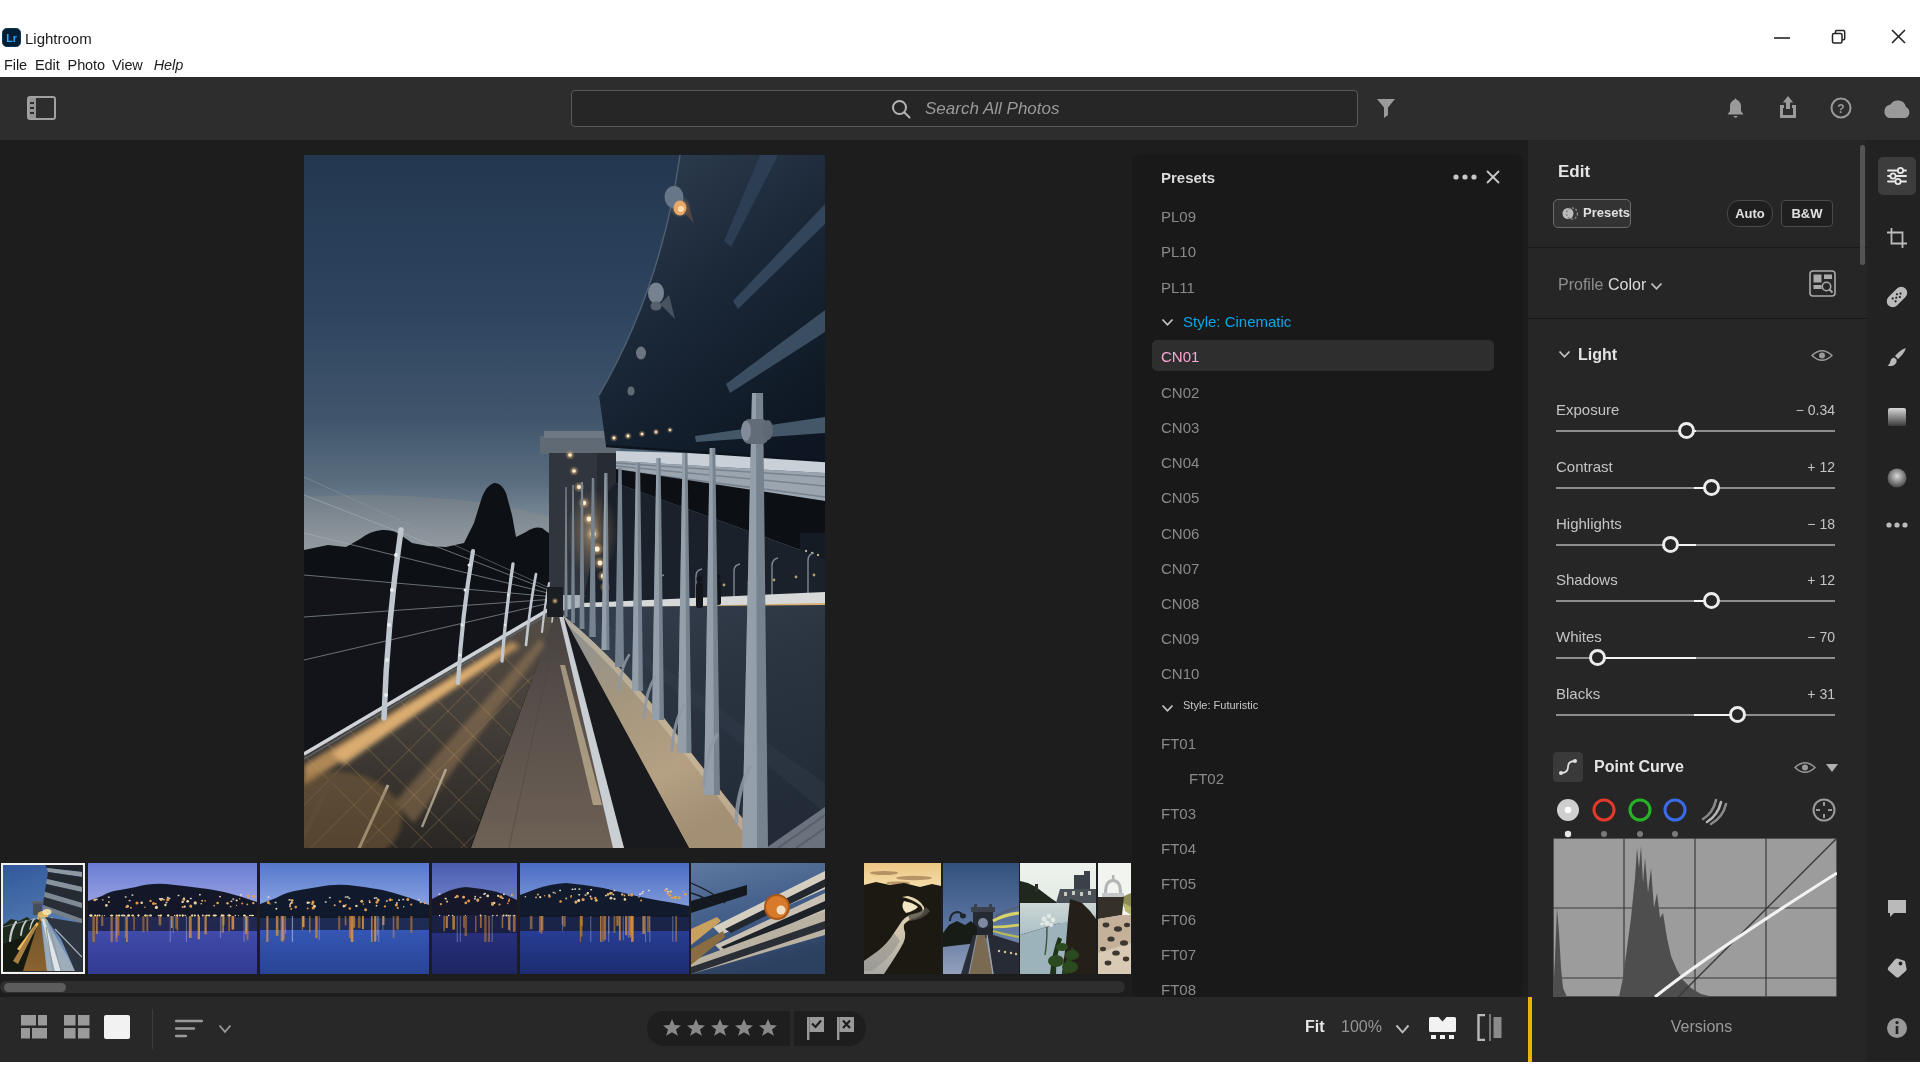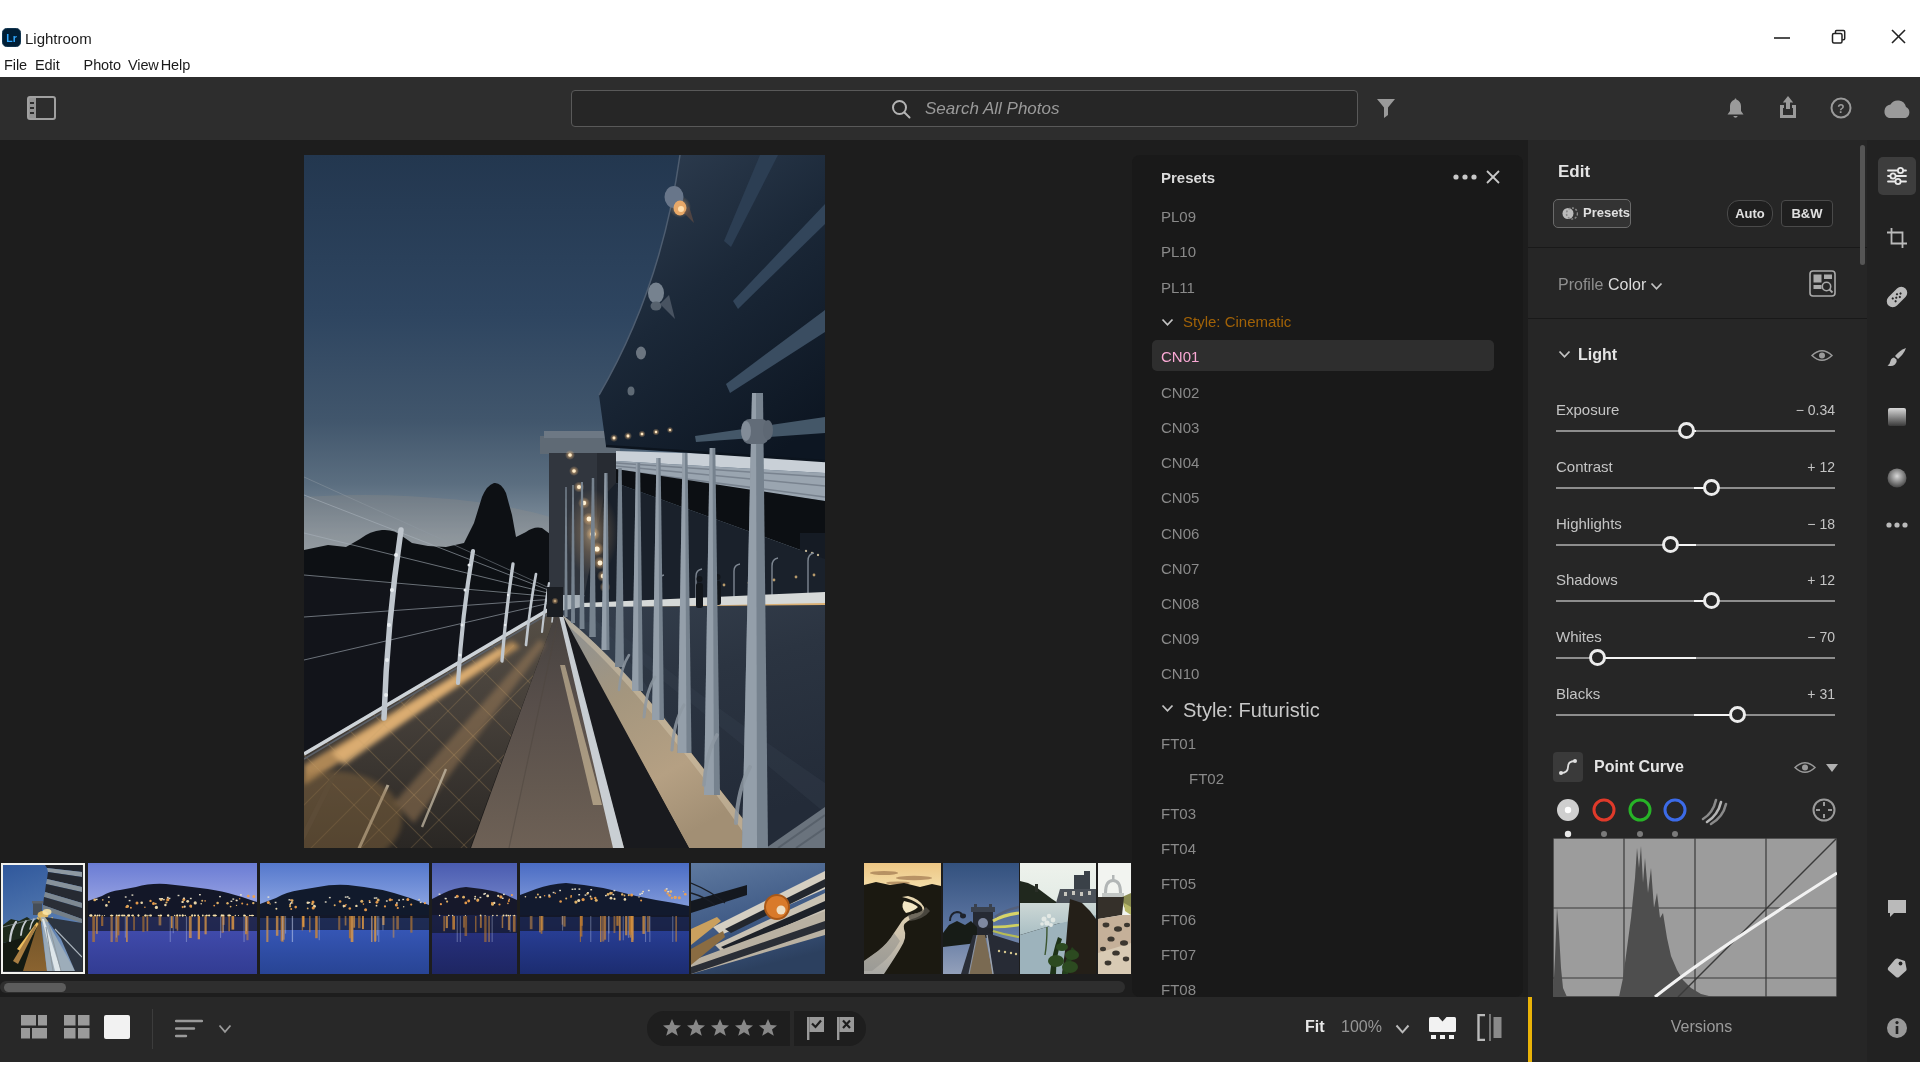--- a/index.html
+++ b/index.html
@@ -28,21 +28,21 @@
         <rect x="66.5" y="9.5" width="9.5" height="9.5" rx="1.5"></rect>
         <path d="M 69.5 9.5 L 69.5 7.5 Q 69.5 6.5 70.5 6.5 L 77.5 6.5 Q 78.7 6.5 78.7 7.7 L 78.7 14.5 Q 78.7 15.7 77.5 15.7 L 76.2 15.7"></path>
       </g>
       <g stroke="#222" stroke-width="1.6">
         <line x1="126" y1="6" x2="139" y2="19"></line>
         <line x1="139" y1="6" x2="126" y2="19"></line>
       </g>
     </svg>
 
     <div class="abs" style="left:4px;top:57px;font-size:14.5px;color:#1b1b1b;letter-spacing:-0.1px;">
-      <span>File</span><span style="margin-left:8px;">Edit</span><span style="margin-left:24px;">Photo</span><span style="margin-left:7px;">View</span><span style="margin-left:2px;">Help</span>
+      <span>File</span><span style="margin-left:8px;">Edit</span><span style="margin-left:8px;">Photo</span><span style="margin-left:7px;">View</span><span style="margin-left:11px;font-style:italic;">Help</span>
     </div>
   </div>
 
   <div class="abs" style="left:0;top:77px;width:1920px;height:63px;background:#2d2d2d;">
 
     <svg class="abs" style="left:27px;top:96px;margin-top:-77px;" width="29" height="24" viewBox="0 0 29 24">
       <rect x="1" y="1" width="27" height="22" rx="2" fill="none" stroke="#a0a0a0" stroke-width="2"></rect>
       <rect x="1" y="1" width="8" height="22" fill="#a0a0a0" opacity="0.9"></rect>
       <g stroke="#2d2d2d" stroke-width="2">
         <line x1="3" y1="7" x2="7" y2="7"></line>
@@ -1154,38 +1154,38 @@
       <line x1="14" y1="2" x2="2" y2="14" stroke="#c8c8c8" stroke-width="1.8"></line>
     </svg>
     <div class="abs preset-dim" style="top:53px;">PL09</div>
     <div class="abs preset-dim" style="top:88px;">PL10</div>
     <div class="abs preset-dim" style="top:124px;">PL11</div>
     <div class="abs" style="left:29px;top:158px;width:14px;">
       <svg width="13" height="9" viewBox="0 0 13 9">
           <path d="M1.5 1.5 L6.5 6.8 L11.5 1.5" fill="none" stroke="#c2c2c2" stroke-width="1.8"></path>
         </svg>
     </div>
-    <div class="abs" style="left:51px;top:158px;font-size:15px;color:#a16207;">Style: Cinematic</div>
+    <div class="abs" style="left:51px;top:158px;font-size:15px;color:#0ea5e9;">Style: Cinematic</div>
     <div class="abs" style="left:20px;top:185px;width:342px;height:31px;background:#2e2e2e;border-radius:5px;"></div>
     <div class="abs" style="left:29px;top:193px;font-size:15px;color:#f9a8d4;">CN01</div>
     <div class="abs preset-dim" style="top:229px;">CN02</div>
     <div class="abs preset-dim" style="top:264px;">CN03</div>
     <div class="abs preset-dim" style="top:299px;">CN04</div>
     <div class="abs preset-dim" style="top:334px;">CN05</div>
     <div class="abs preset-dim" style="top:370px;">CN06</div>
     <div class="abs preset-dim" style="top:405px;">CN07</div>
     <div class="abs preset-dim" style="top:440px;">CN08</div>
     <div class="abs preset-dim" style="top:475px;">CN09</div>
     <div class="abs preset-dim" style="top:510px;">CN10</div>
     <div class="abs" style="left:29px;top:544px;width:14px;">
       <svg width="13" height="9" viewBox="0 0 13 9">
           <path d="M1.5 1.5 L6.5 6.8 L11.5 1.5" fill="none" stroke="#c2c2c2" stroke-width="1.8"></path>
         </svg>
     </div>
-    <div class="abs" style="left:51px;top:544px;font-size:20px;color:#c8c8c8;">Style: Futuristic</div>
+    <div class="abs" style="left:51px;top:544px;font-size:11px;color:#c8c8c8;">Style: Futuristic</div>
     <div class="abs preset-dim" style="top:580px;">FT01</div>
     <div class="abs preset-dim" style="top:615px;margin-left:28px;">FT02</div>
     <div class="abs preset-dim" style="top:650px;">FT03</div>
     <div class="abs preset-dim" style="top:685px;">FT04</div>
     <div class="abs preset-dim" style="top:720px;">FT05</div>
     <div class="abs preset-dim" style="top:756px;">FT06</div>
     <div class="abs preset-dim" style="top:791px;">FT07</div>
     <div class="abs preset-dim" style="top:826px;">FT08</div>
   </div>
 

